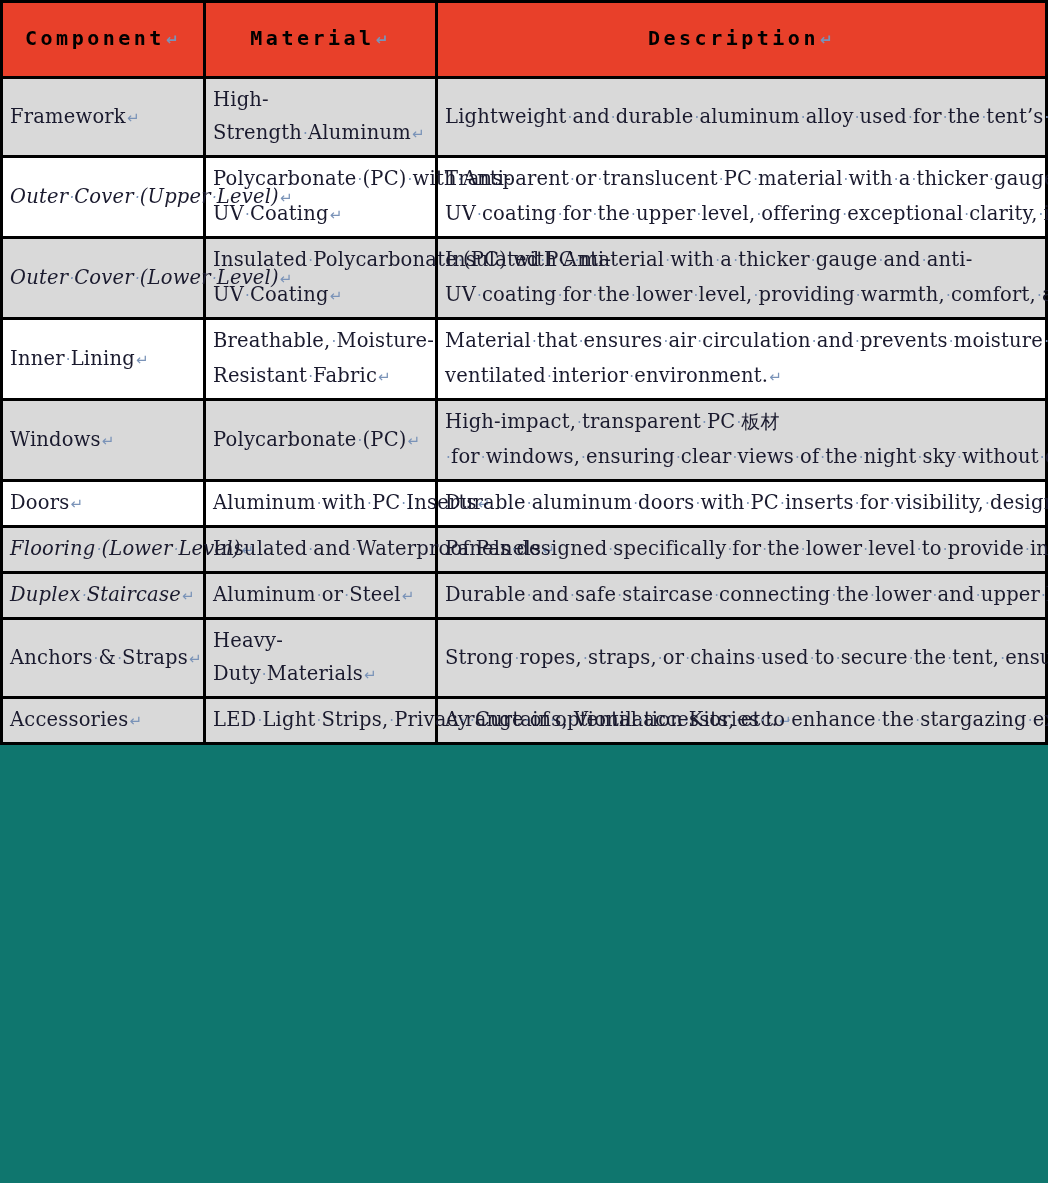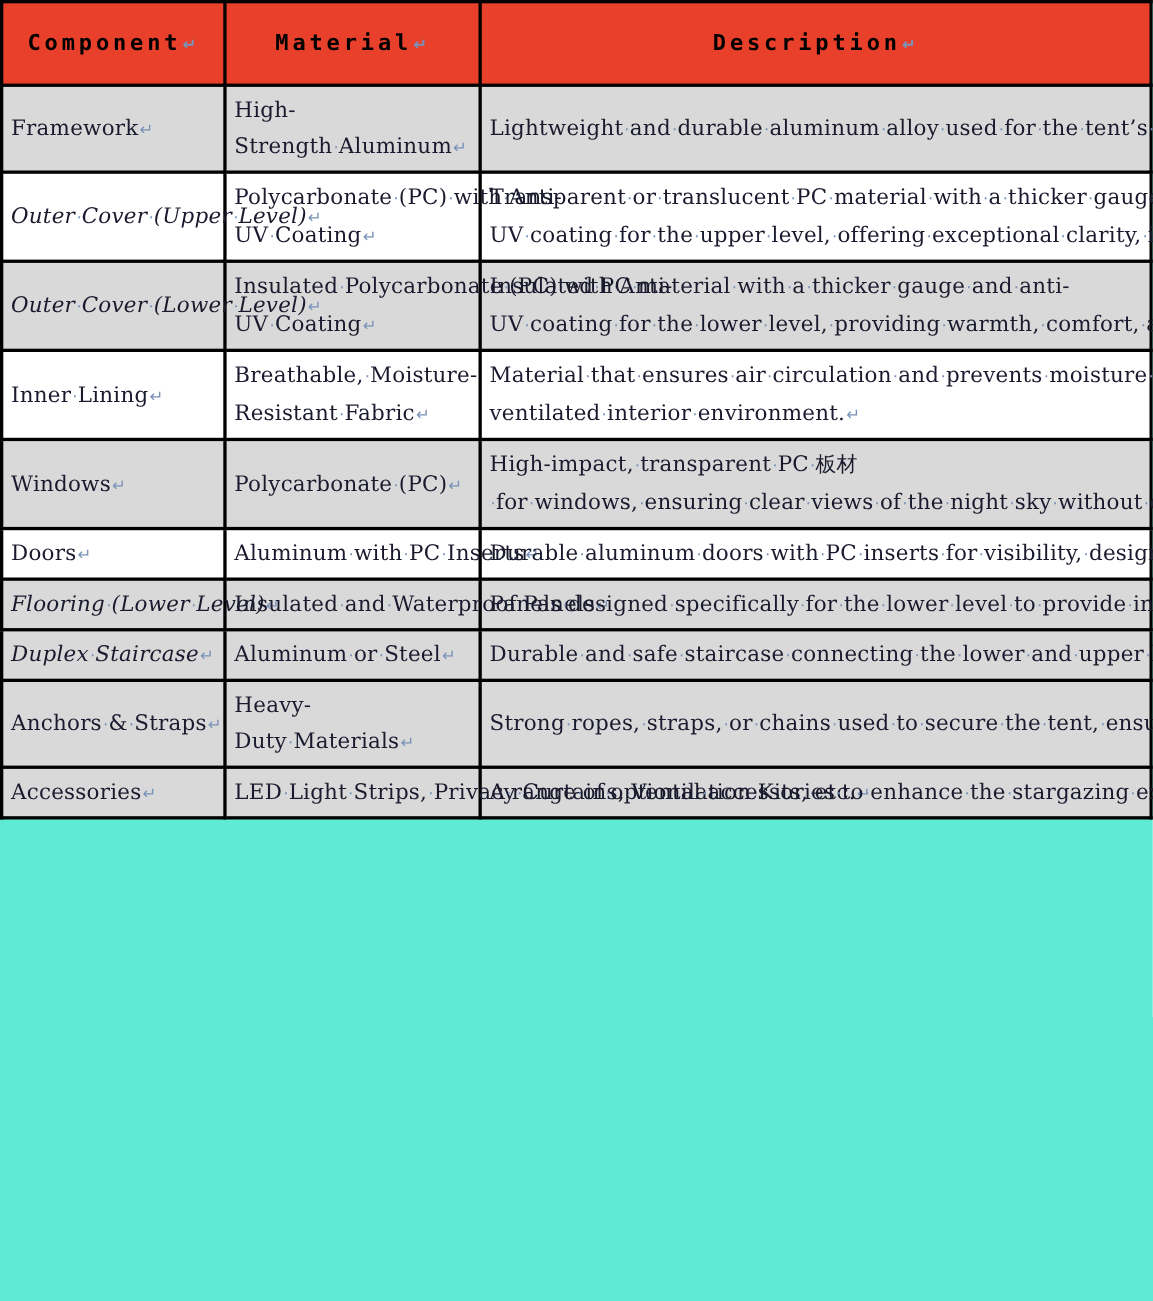--- a/index.html
+++ b/index.html
@@ -11,21 +11,21 @@
     width: 1048px;
     height: 1183px;
     overflow: hidden;
     font-family: "DejaVu Serif", "Liberation Serif", serif;
   }
 
   .table-wrap {
     width: 1048px;
     height: 1183px;
     box-sizing: border-box;
-    background: #5eead4;
+    background: #0f766e;
   }
 
   table.spec-table {
     border-collapse: collapse;
     width: 1045px;
     margin: 0;
     table-layout: fixed;
   }
 
   table.spec-table col.c-component { width: 203px; }

